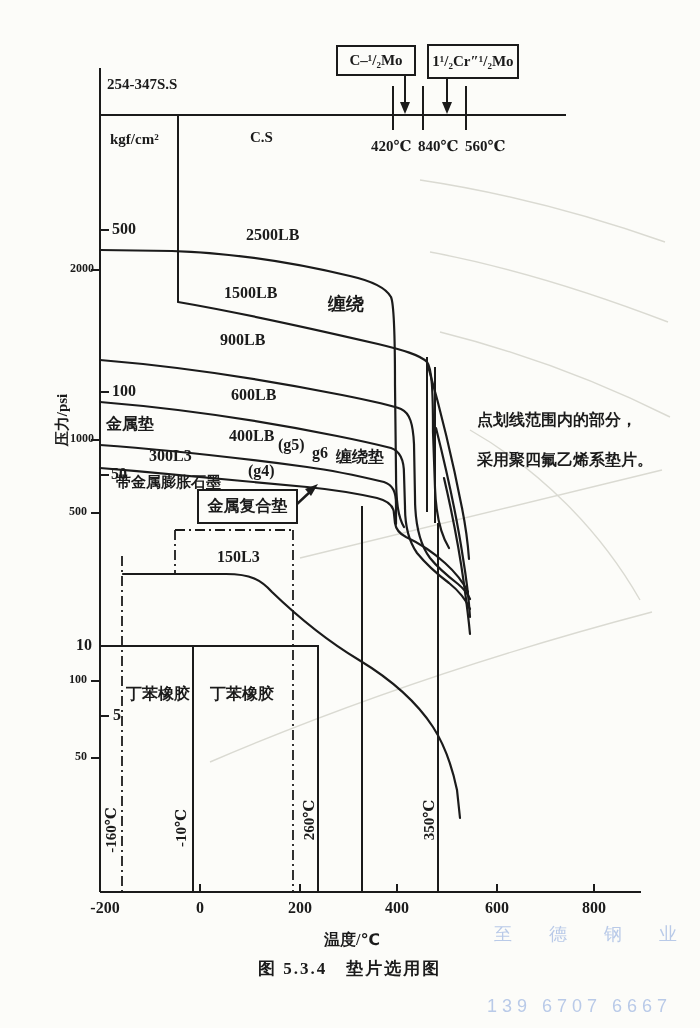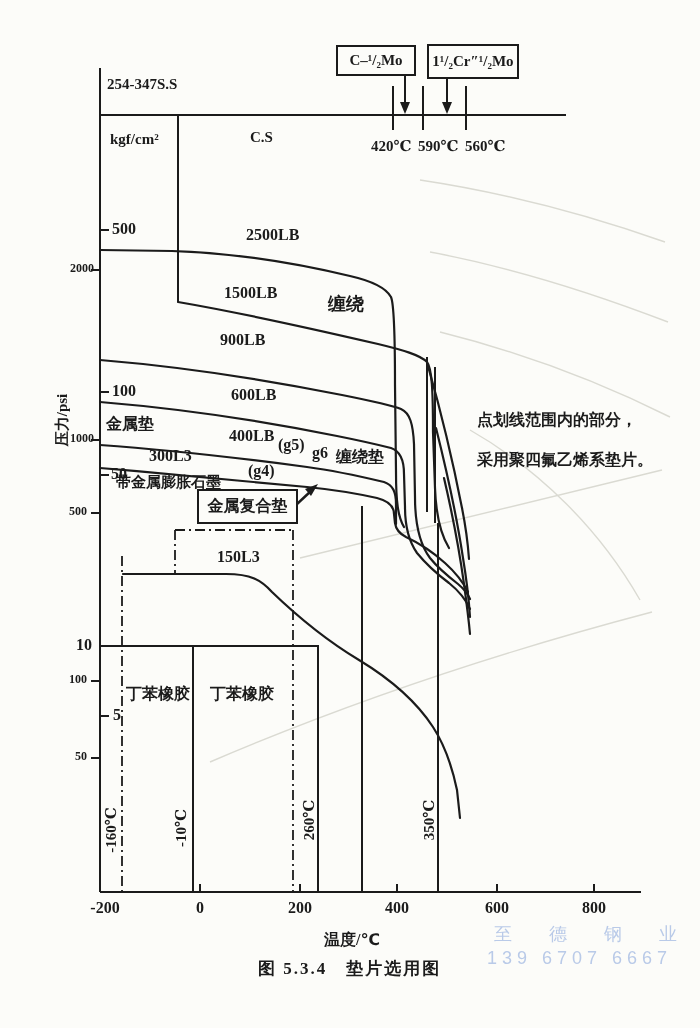--- a/index.html
+++ b/index.html
@@ -17,21 +17,21 @@
   .rot{transform:translate(-50%,-50%) rotate(-90deg);}
   .ctr{transform:translateX(-50%);}
   .matbox{
     position:absolute;border:2px solid #1b1b1b;background:#fcfcf9;
     display:flex;align-items:center;justify-content:center;
     font-size:15px;font-weight:700;
   }
   #note1,#note2{font-size:16px;font-weight:700;font-family:"Liberation Serif","DejaVu Sans",serif;}
   #caption{font-size:17px;letter-spacing:2px;}
   #wm1{letter-spacing:16px;}
-  #wm2{letter-spacing:5px;}
+  #wm2{letter-spacing:5px;margin-top:48px;}
   .wm{position:absolute;font-size:18px;font-weight:400;font-family:"Liberation Sans","DejaVu Sans",sans-serif;}
 </style>
 </head>
 <body>
 
 <div id="stage">
 
   <svg id="chart-svg" width="700" height="1028" viewBox="0 0 700 1028">
     <g stroke="#dadad2" stroke-width="1.4" fill="none">
       <path d="M420,180 C500,192 580,212 665,242"></path>
@@ -94,21 +94,21 @@
 
   <span class="lbl small" style="left:107px;top:77px;">254-347S.S</span>
   <span class="lbl small" style="left:250px;top:86px;margin-top:44px;">C.S</span>
   <div class="matbox" style="left:336px;top:45px;width:76px;height:27px;">
     <span>C–¹/₂Mo</span>
   </div>
   <div class="matbox" style="left:427px;top:44px;width:88px;height:31px;text-align:right;">
     <span>1¹/₂Cr″¹/₂Mo</span>
   </div>
   <span class="lbl small" style="left:371px;top:139px;">420℃</span>
-  <span class="lbl small" style="left:418px;top:139px;">590℃</span>
+  <span class="lbl small" style="left:418px;top:139px;">840℃</span>
   <span class="lbl small" style="left:465px;top:139px;">560℃</span>
 
   <span class="lbl small" style="left:110px;top:132px;">kgf/cm²</span>
   <span class="lbl rot" style="left:62px;top:420px;font-size:15px;">压力/psi</span>
 
   <span class="tickl" style="left:40px;top:261px;">2000</span>
   <span class="tickl" style="left:40px;top:431px;">1000</span>
   <span class="tickl" style="left:33px;top:504px;">500</span>
   <span class="tickl" style="left:33px;top:672px;">100</span>
   <span class="tickl" style="left:33px;top:749px;">50</span>

